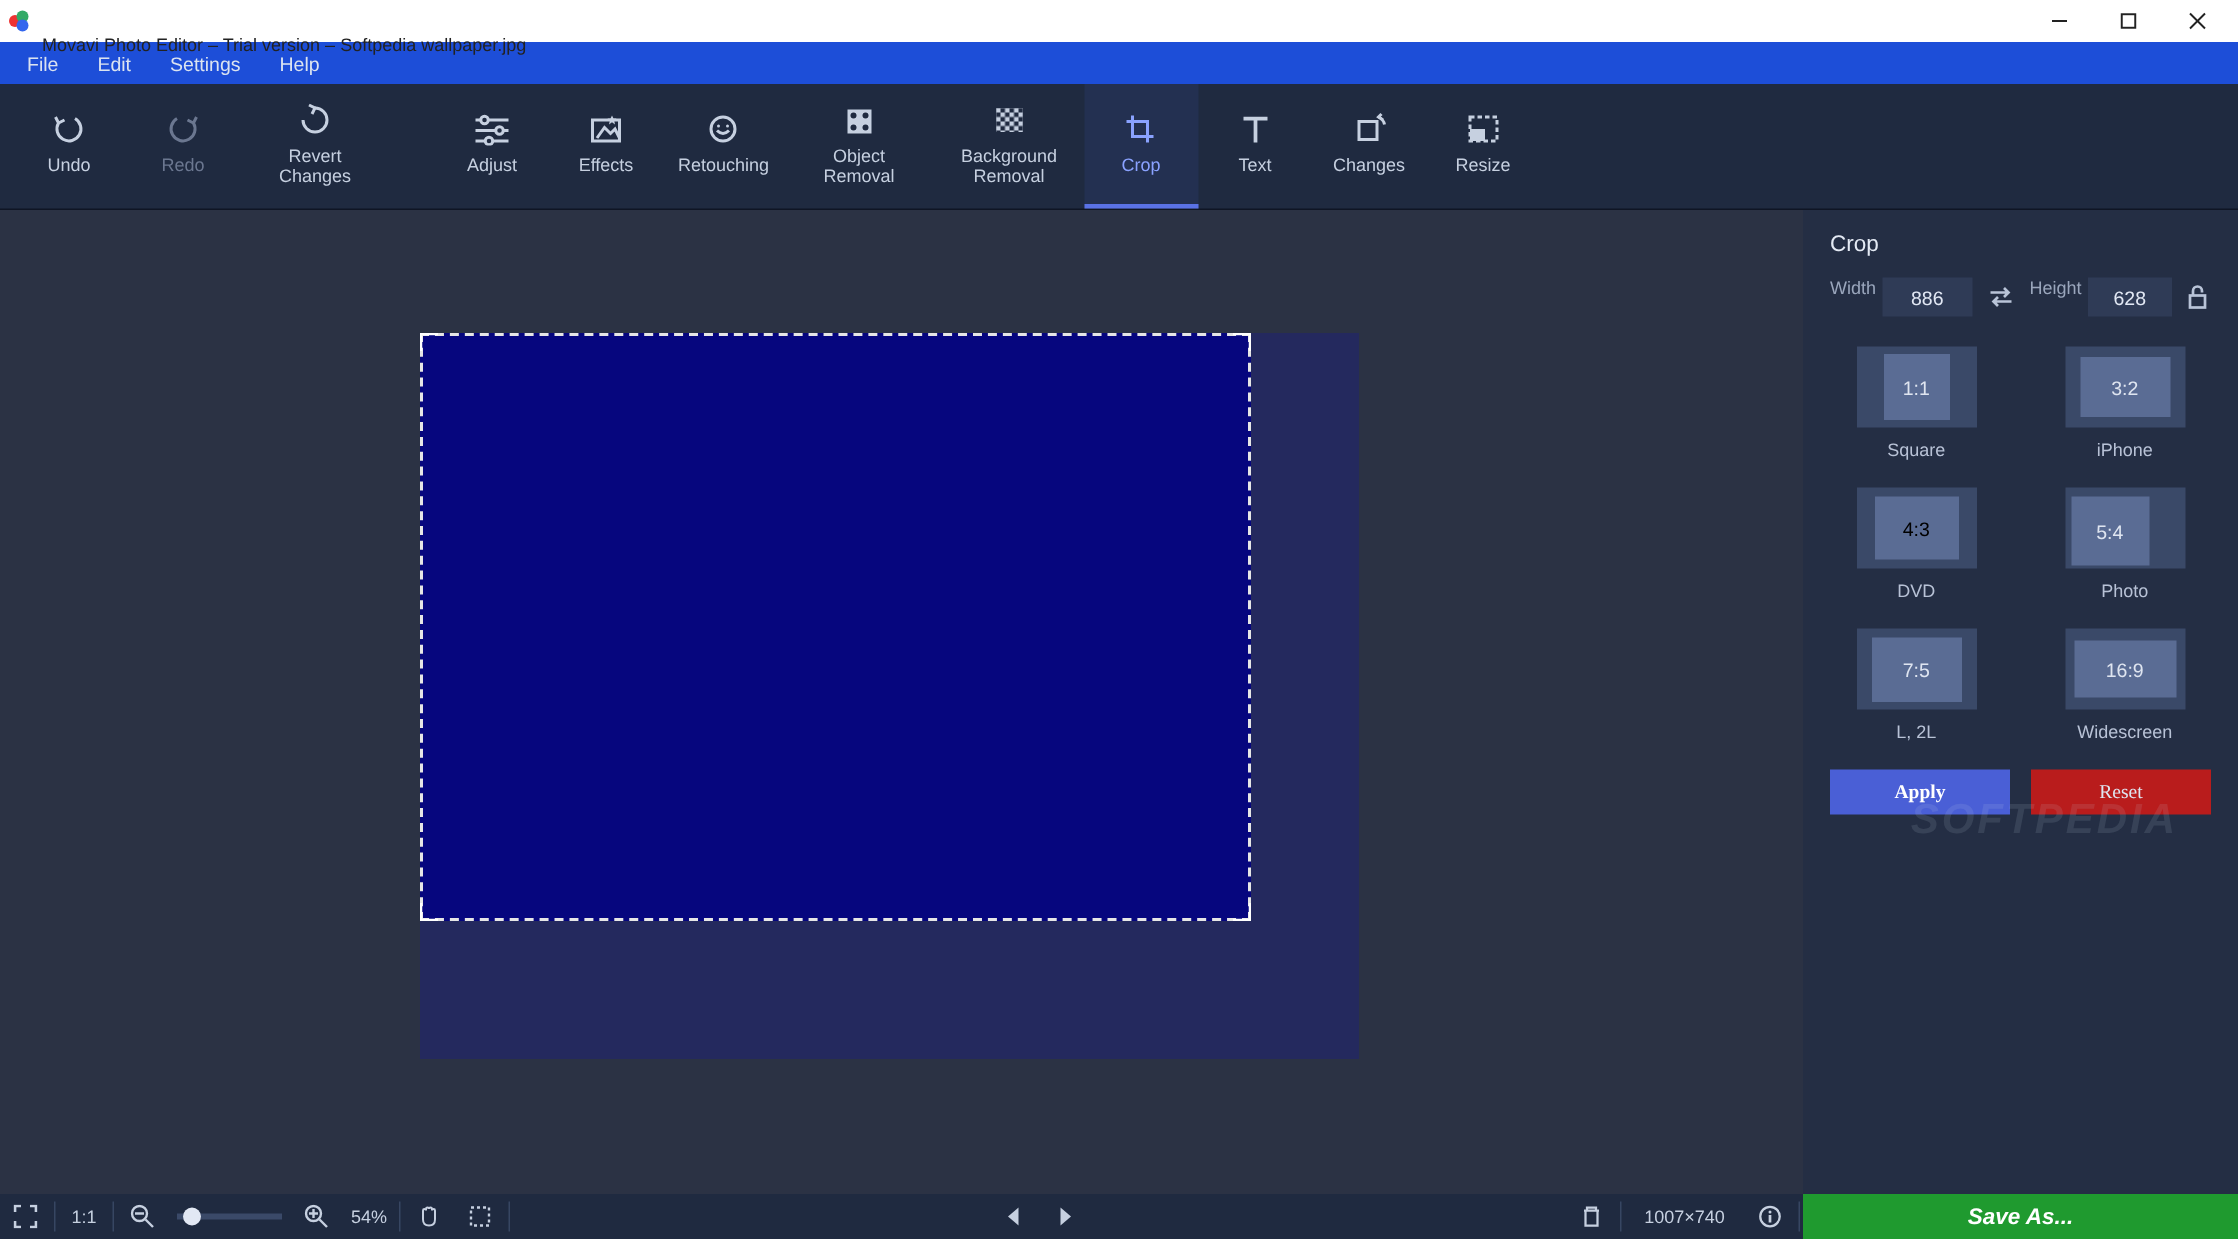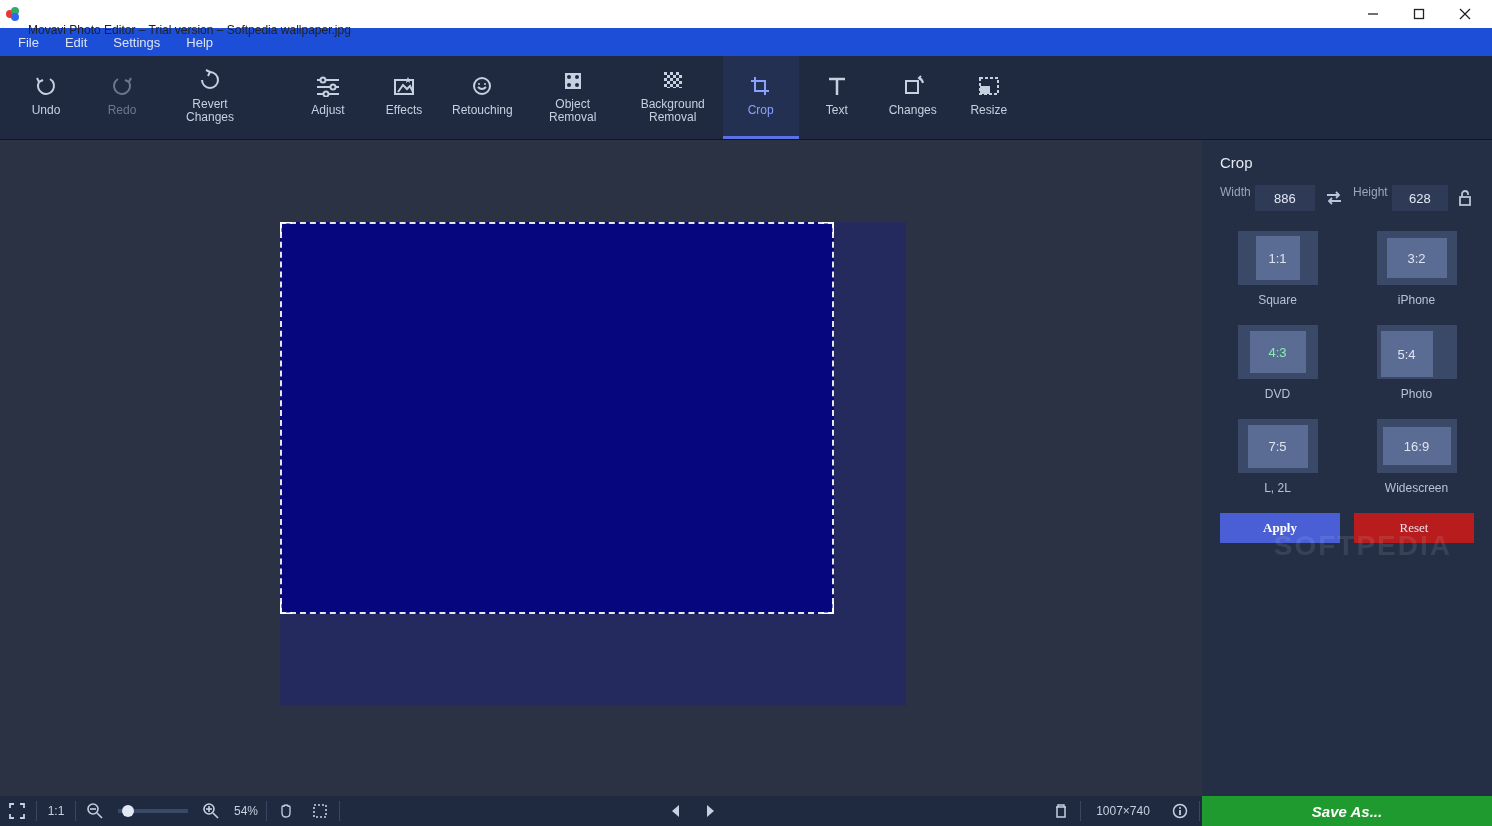--- a/index.html
+++ b/index.html
@@ -59,21 +59,21 @@
 .preset .thumb.r54 .inner { width: 52px; height: 46px; left: 4px; top: 6px; }
 .preset .thumb.r75 .inner { width: 60px; height: 43px; left: 10px; top: 6px; }
 .preset .thumb.r169 .inner { width: 68px; height: 38px; left: 6px; top: 8px; }
 .preset .cap { font-size: 12px; color: #b8c2d6; }
 
 .btn-row { display: flex; gap: 14px; margin-top: 4px; }
 .btn-row .btn { flex: 1; height: 30px; display: flex; align-items: center; justify-content: center; font-size: 13px; font-family: Liberation Serif, serif; }
 .btn.apply { background: #4a5fd6; color: #fff; font-weight: 600; }
 .btn.reset { background: #b91c1c; color: #dfe5f0; }
 
-.watermark { position: absolute; right: 40px; top: 390px; font-size: 28px; font-weight: 700; color: rgba(200,210,230,0.12); letter-spacing: 2px; pointer-events: none; }
+.watermark { position: absolute; right: 40px; top: 390px; font-size: 28px; font-weight: 700; color: rgba(200,210,230,0.12); letter-spacing: 2px; pointer-events: none; font-style: italic; }
 
 
 .bottombar { height: 30px; background: #1f2a40; display: flex; align-items: center; color: #c6d0e0; font-size: 12px; }
 .bb-btn { height: 30px; min-width: 34px; display: flex; align-items: center; justify-content: center; padding: 0 6px; }
 .bb-sep { width: 1px; height: 20px; background: #374662; margin: 0 2px; }
 .zoom-track { width: 70px; height: 4px; background: #3a4968; position: relative; margin: 0 6px; }
 .zoom-track .knob { position: absolute; left: 4px; top: -4px; width: 12px; height: 12px; background: #e2e8f4; border-radius: 50%; }
 .bb-spacer { flex: 1; }
 .save-btn { background: #1f9a2f; color: #fff; font-weight: 700; font-style: italic; height: 30px; width: 290px; display: flex; align-items: center; justify-content: center; font-size: 15px; }
 
@@ -307,21 +307,21 @@
         <div class="cap">Square</div>
       </div>
       <div class="preset">
         <div class="thumb r32">
             <div class="inner" style="display:flex;align-items:center;justify-content:center;color:#dfe5f0;font-size:13px">3:2</div>
           </div>
         <div class="cap">iPhone</div>
       </div>
       <div class="preset">
         <div class="thumb r43">
-            <div class="inner" style="display:flex;align-items:center;justify-content:center;color:#86efac;font-size:13px">4:3</div>
+            <div class="inner" style="display:flex;align-items:center;justify-content:center;color:#000000;font-size:13px">4:3</div>
           </div>
         <div class="cap">DVD</div>
       </div>
       <div class="preset">
         <div class="thumb r54">
             <div class="inner" style="display:flex;align-items:center;justify-content:center;color:#dfe5f0;font-size:13px">5:4</div>
           </div>
         <div class="cap">Photo</div>
       </div>
       <div class="preset">

